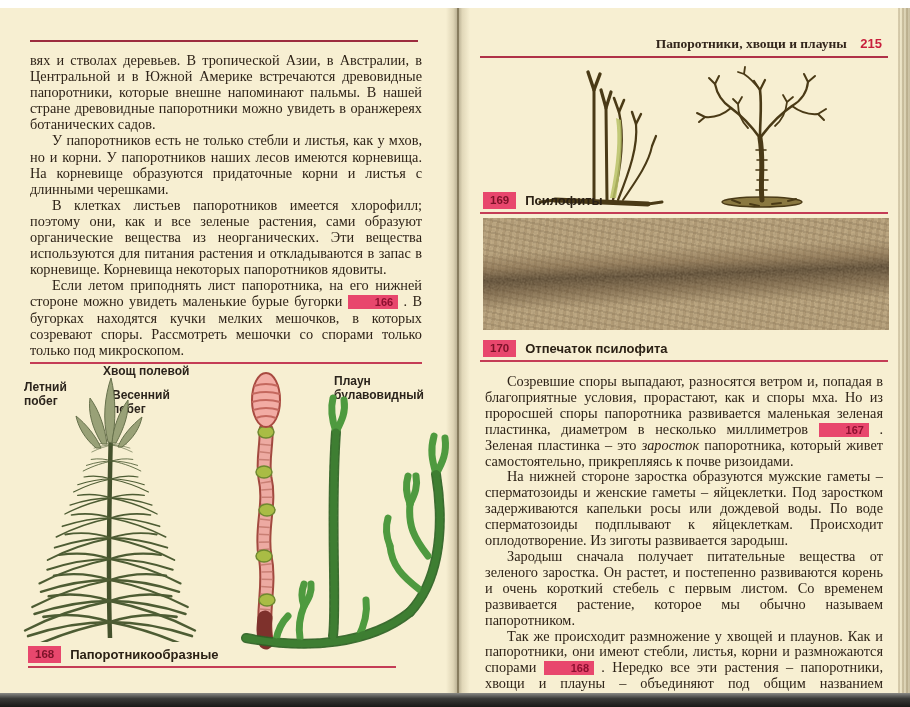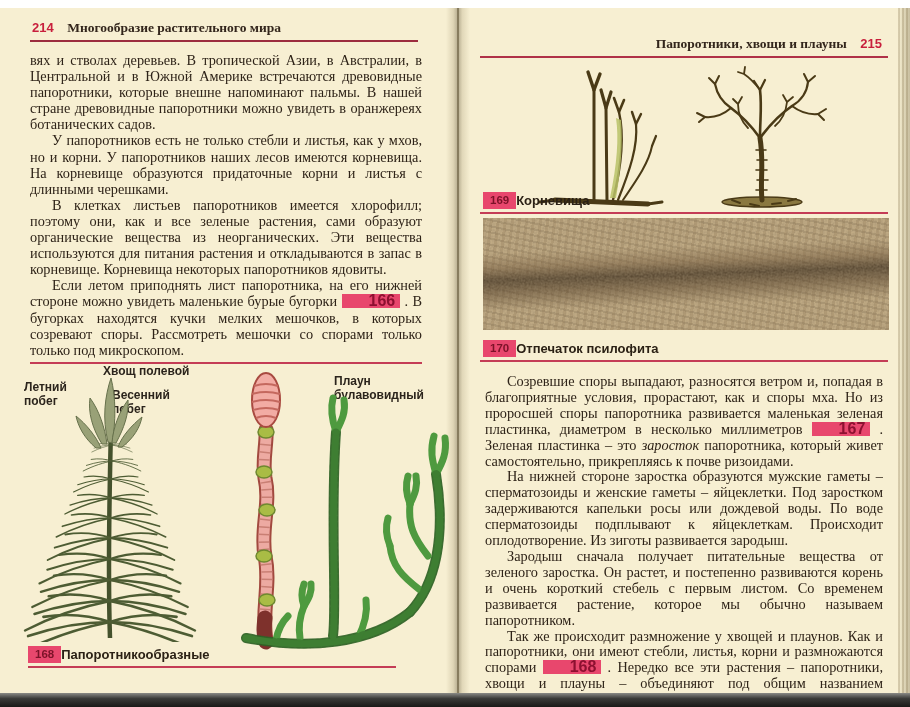--- a/index.html
+++ b/index.html
@@ -21,24 +21,24 @@
   .pagenum{color:#c81f3c;font-family:"Liberation Sans",sans-serif;font-size:13px;font-weight:bold;}
   .head-rule{position:absolute;height:2px;background:#9c2c3e;}
   .red-rule{position:absolute;height:2px;background:#c43d56;}
 
   .bodytext{position:absolute;font-size:14.3px;line-height:16.1px;color:#2e2318;text-align:justify;}
   .bodytext p{margin:0;}
   .indent{text-indent:22px;}
   .it{font-style:italic;margin-top:29px;}
 
   .inline-badge{display:inline-block;background:#e8476d;color:#8d1030;
-    font-family:"Liberation Sans",sans-serif;font-weight:bold;font-size:16px;
+    font-family:"Liberation Sans",sans-serif;font-weight:bold;font-size:11px;
     line-height:14px;padding:0 5px;vertical-align:baseline;}
 
-  .caption-row{position:absolute;display:flex;align-items:center;gap:0;}
+  .caption-row{position:absolute;display:flex;align-items:center;gap:9px;}
   .cap-badge{background:#e8476d;color:#7c1228;font-family:"Liberation Sans",sans-serif;
     font-weight:bold;font-size:11.5px;line-height:15px;padding:1px 7px;}
   .cap-label{font-family:"Liberation Sans",sans-serif;font-weight:bold;font-size:13px;color:#2b2115;}
 
   .fig-label{position:absolute;font-family:"Liberation Sans",sans-serif;font-weight:600;
     font-size:12px;line-height:14px;color:#2b241c;}
 
   .illus{position:absolute;}
   .fossil{position:absolute;left:28px;top:210px;width:406px;height:112px;background:
      linear-gradient(178deg,rgba(0,0,0,0) 28%,rgba(96,70,42,.45) 40%,rgba(52,38,22,.78) 50%,rgba(74,54,32,.55) 60%,rgba(0,0,0,0) 74%),
@@ -50,24 +50,20 @@
 </head>
 <body>
 
 <div class="screen">
   <div class="scan"></div>
   <div class="gutter"></div>
   <div class="gutter-line"></div>
   <div class="page-edge"></div>
 
   <div class="page page-left">
-    <div class="runhead" style="left:32px;top:12px;">
-      <span class="pagenum">214</span>&nbsp;&nbsp;&nbsp;
-      <span>Многообразие растительного мира</span>
-    </div>
     <div class="head-rule" style="left:30px;top:32px;width:388px;"></div>
 
     <div class="bodytext" style="left:30px;top:44px;width:392px;">
       <p><span>вях и стволах деревьев. В тропической Азии, в Австралии, в Центральной и в Южной Америке встречаются древовидные папоротники, которые внешне напоминают пальмы. В нашей стране древовидные папоротники можно увидеть в оранжереях ботанических садов.</span></p>
       <p class="indent"><span>У папоротников есть не только стебли и листья, как у мхов, но и корни. У папоротников наших лесов имеются корневища. На корневище образуются придаточные корни и листья с длинными черешками.</span></p>
       <p class="indent"><span>В клетках листьев папоротников имеется хлорофилл; поэтому они, как и все зеленые растения, сами образуют органические вещества из неорганических. Эти вещества используются для питания растения и откладываются в запас в корневище. Корневища некоторых папоротников ядовиты.</span></p>
       <p class="indent"><span>Если летом приподнять лист папоротника, на его нижней стороне можно увидеть маленькие бурые бугорки </span><span class="inline-badge">166</span><span> . В бугорках находятся кучки мелких мешочков, в которых созревают споры. Рассмотреть мешочки со спорами только только под микроскопом.</span></p>
     </div>
 
     <div class="red-rule" style="left:30px;top:354px;width:392px;"></div>
@@ -212,21 +208,21 @@
         <path d="M298 20 l-4 -8 M298 20 l7 -6" stroke-width="2"></path>
         <path d="M282 44 C290 50 298 53 308 52" stroke-width="2"></path>
         <path d="M308 52 l8 -5 M308 52 l6 6" stroke-width="2"></path>
         <path d="M265 64 C272 58 276 50 277 40 M277 40 l-4 -7 M277 40 l6 -5" stroke-width="1.8"></path>
         <path d="M238 66 C232 60 228 52 228 42 M228 42 l-5 -5 M228 42 l4 -7" stroke-width="1.8"></path>
       </g>
     </svg>
 
     <div class="caption-row" style="left:28px;top:184px;">
       <span class="cap-badge">169</span>
-      <span class="cap-label">Корневища</span>
+      <span class="cap-label">Псилофиты</span>
     </div>
     <div class="red-rule" style="left:25px;top:204px;width:408px;"></div>
 
     <div class="fossil">
       <svg>
         <filter id="rockgrain">
           <feTurbulence type="fractalNoise" baseFrequency="0.5" numOctaves="3" seed="7"></feTurbulence>
           <feColorMatrix type="matrix" values="0 0 0 0 0.33  0 0 0 0 0.25  0 0 0 0 0.15  0 0 0 0.6 0"></feColorMatrix>
         </filter>
         <rect width="100%" height="100%" filter="url(#rockgrain)"></rect>

